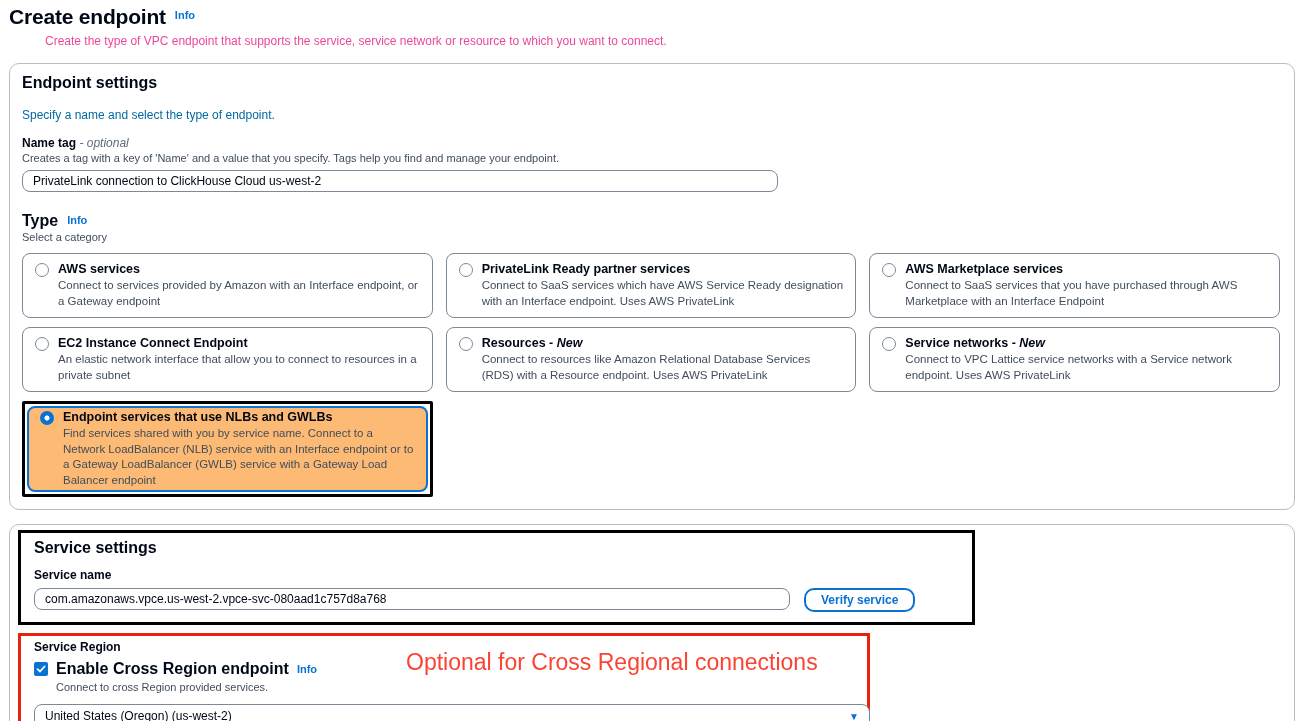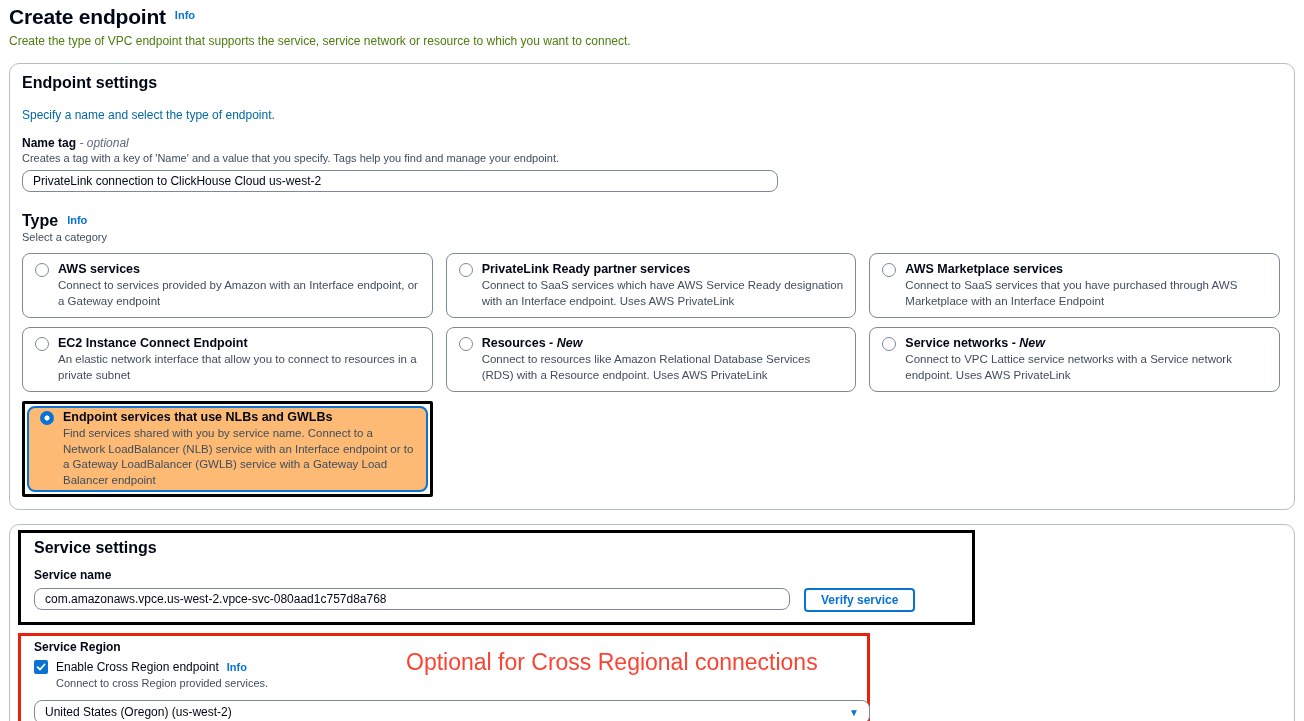--- a/index.html
+++ b/index.html
@@ -7,21 +7,21 @@
     width: 1304px; height: 721px;
     background: #fff;
     font-family: "Liberation Sans", sans-serif;
     color: #000716;
     overflow: hidden;
   }
   .page-header { padding: 5px 9px 0 9px; }
   .title-row { display: flex; align-items: flex-start; gap: 9px; }
   .page-title { font-size: 21px; font-weight: bold; letter-spacing: -0.2px; }
   .info-link { color: #0972d3; font-size: 11px; font-weight: bold; text-decoration: none; margin-top: 4px; display: inline-block; cursor: pointer; }
-  .page-sub { font-size: 12px; margin-top: 5px; color: #4d7c0f; }
+  .page-sub { font-size: 12px; margin-top: 5px; color: #ec4899; margin-left: 36px; }
 
   .card {
     border: 1px solid #b6bec9; border-radius: 10px; background: #fff;
     margin: 0 9px;
   }
   .card-1 { margin-top: 15px; padding: 10px 12px 12px 12px; }
   .card-2 { margin-top: 14px; padding: 3px 12px 13px 8px; }
 
   .section-heading { font-size: 16px; font-weight: bold; }
   .section-desc { font-size: 12px; margin-top: 16px; color: #0369a1; }
@@ -70,38 +70,38 @@
     background: radial-gradient(circle, #fff 0 2.5px, #0972d3 2.6px);
   }
 
   .black-rect {
     border: 3px solid #000; width: 957px;
     padding: 6px 10px 10px 13px; margin-top: 2px;
   }
   .input-row { display: flex; align-items: flex-start; gap: 14px; margin-top: 6px; }
   .input-row .text-input { margin-top: 0; }
   .verify-btn {
-    height: 24px; padding: 0 15px; border-radius: 4px;
+    height: 24px; padding: 0 15px; border-radius: 10px;
     border: 2px solid #0972d3; background: #fff; color: #0972d3;
     font-size: 12px; font-weight: bold; cursor: pointer;
     font-family: "Liberation Sans", sans-serif;
   }
 
   .red-rect {
     border: 3px solid #e8220f; width: 852px;
     margin-top: 8px; padding: 2px 0 6px 13px;
     position: relative;
   }
   .checkbox-row { display: flex; align-items: center; gap: 8px; margin-top: 6px; }
   .checkbox {
     width: 14px; height: 14px; border-radius: 2px; background: #0972d3;
     display: flex; align-items: center; justify-content: center; cursor: pointer;
   }
   .checkbox svg { display: block; }
-  .checkbox-label { font-size: 12px; font-weight: normal; }
+  .checkbox-label { font-size: 16px; font-weight: bold; }
   .checkbox-help { font-size: 11px; color: #414d5c; margin-top: 3px; margin-left: 22px; }
   .annotation-text {
     position: absolute; left: 385px; top: 13px;
     font-size: 23px; color: #fb4334; white-space: nowrap;
   }
   .select-box {
     width: 836px; height: 24px; margin-top: 11px;
     border: 1px solid #7d8998; border-radius: 8px; background: #fff;
     display: flex; align-items: center; justify-content: space-between;
     padding: 0 10px; font-size: 12px; cursor: pointer;

